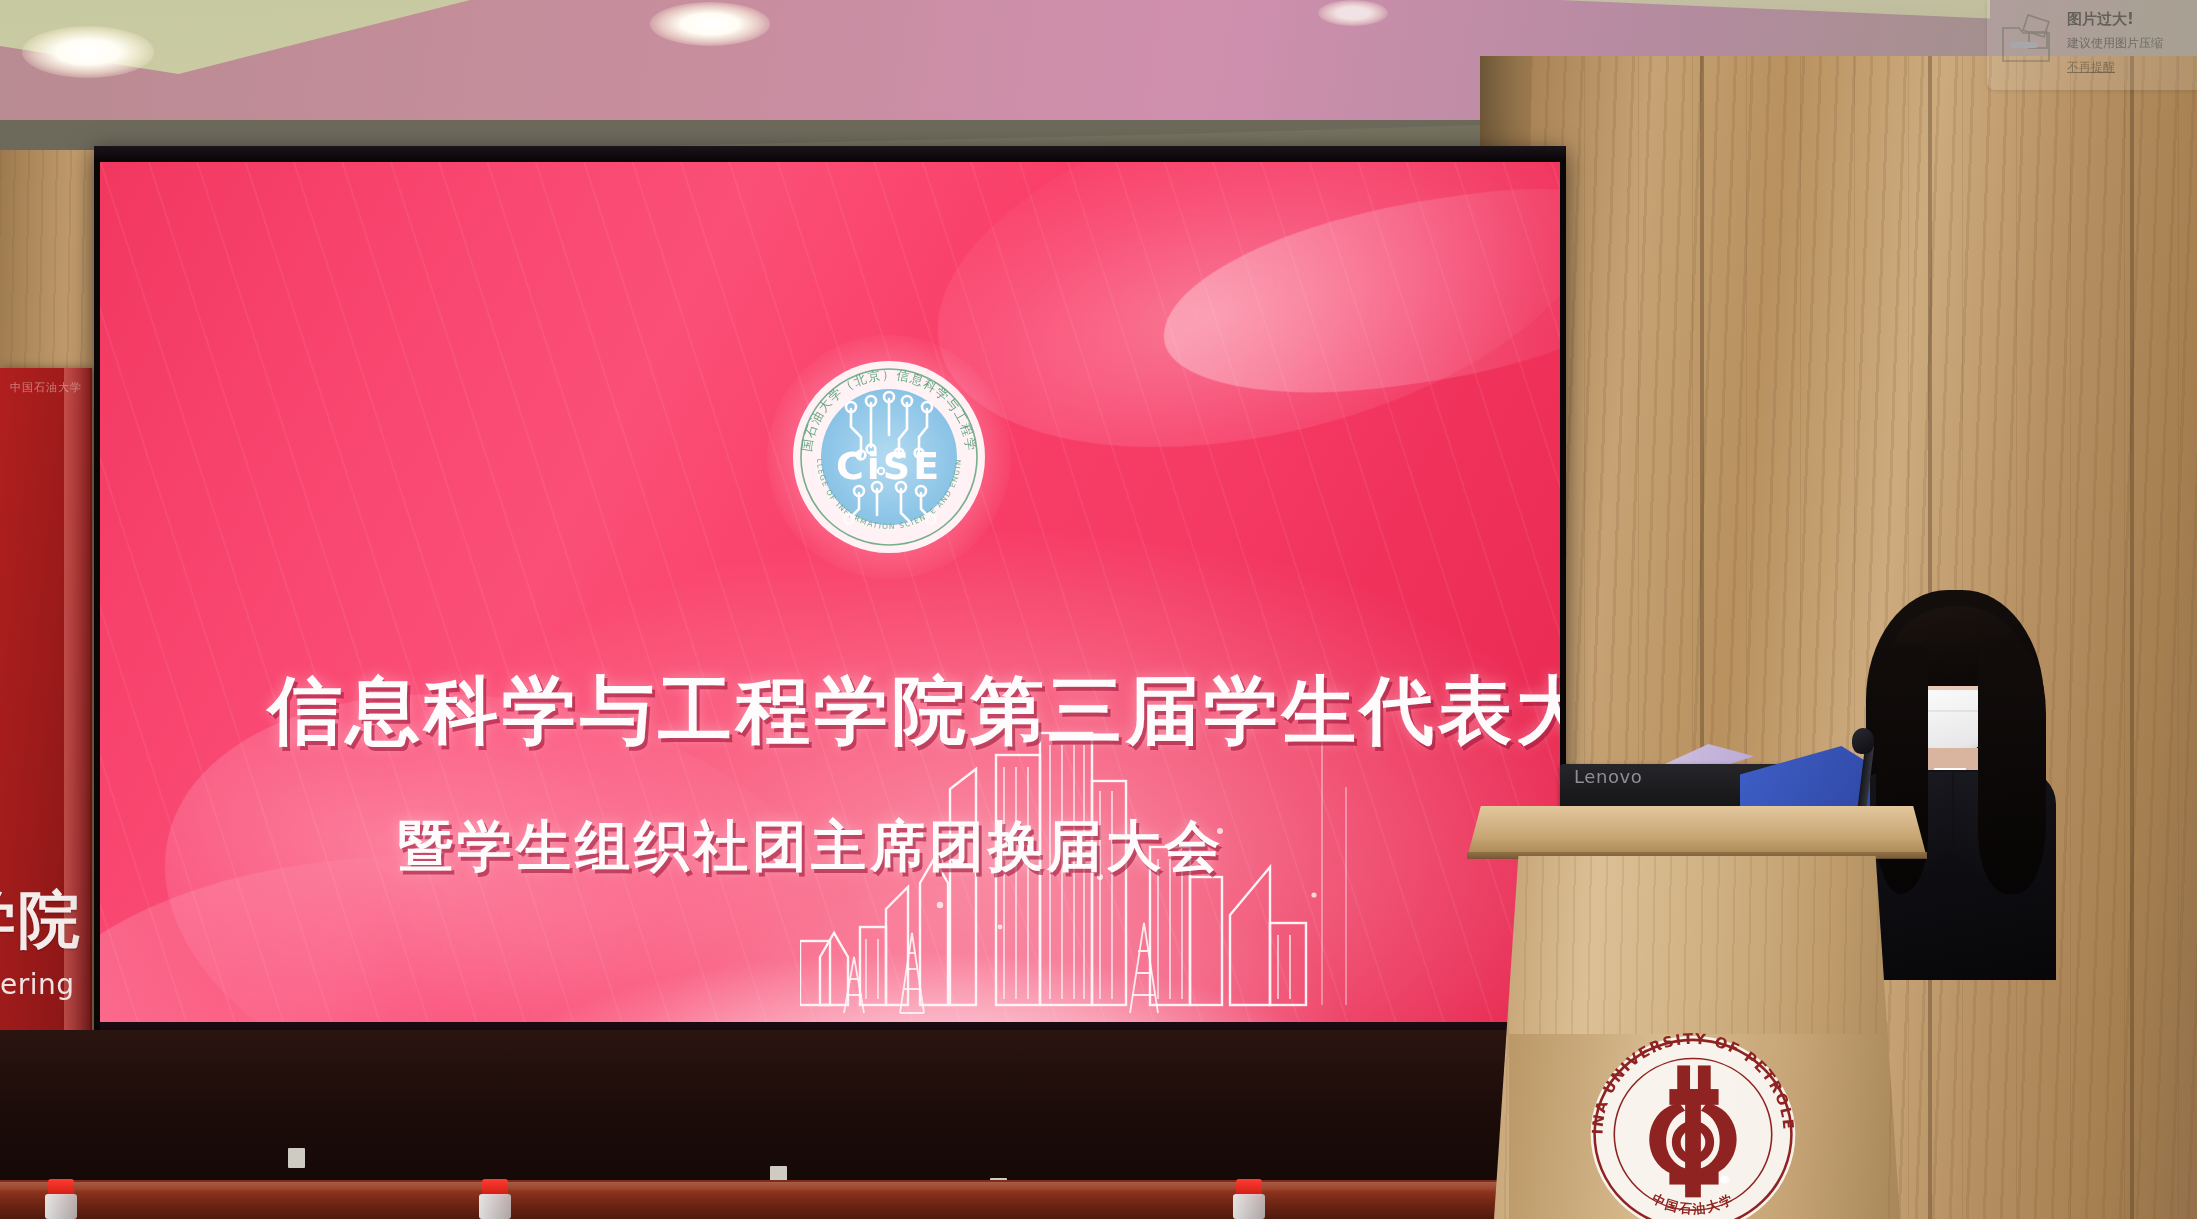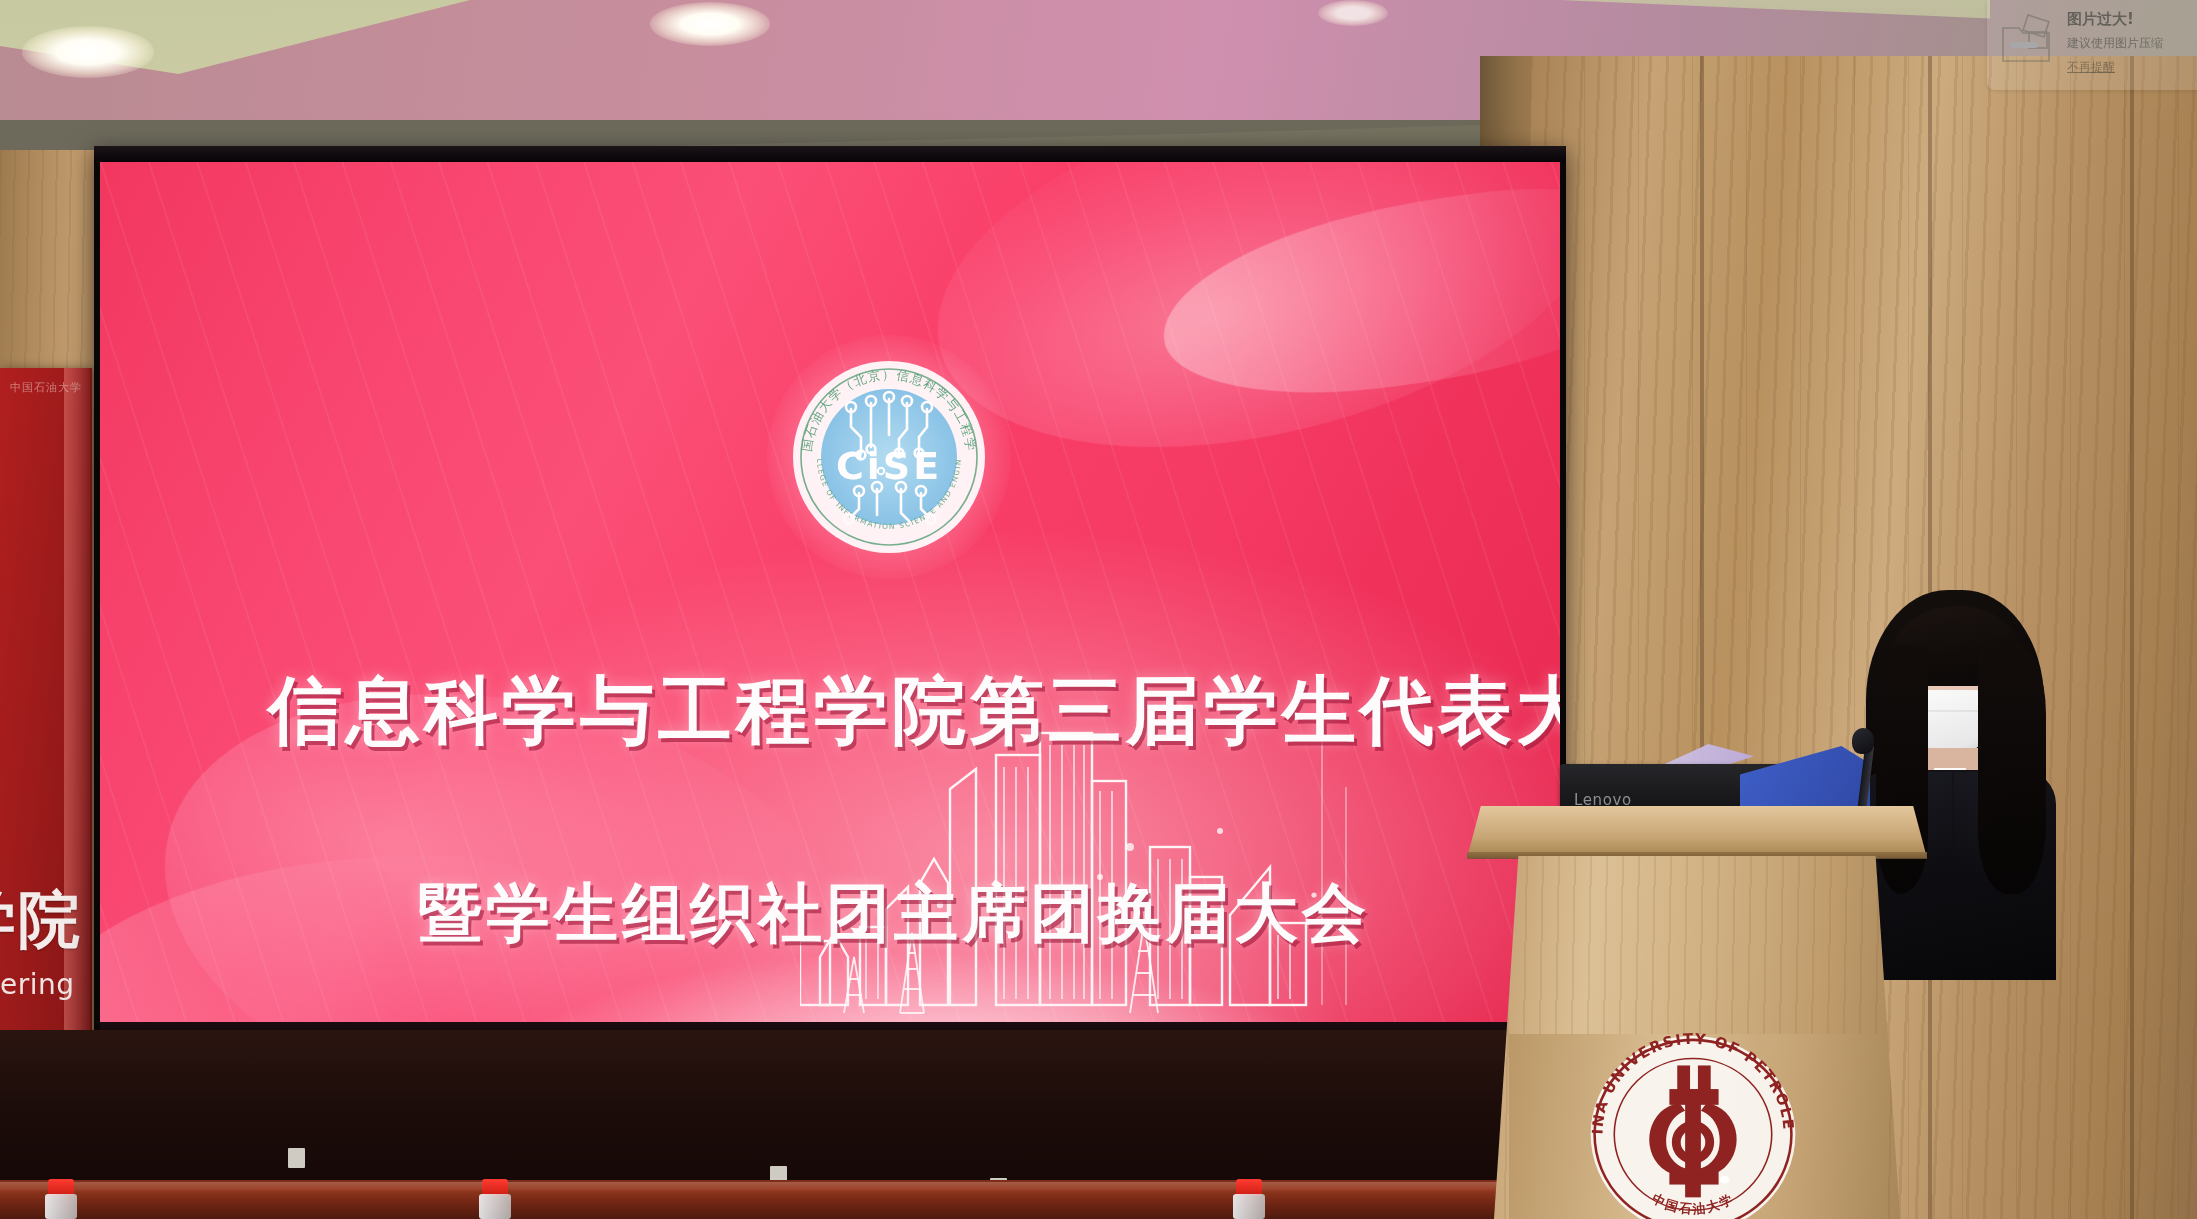--- a/index.html
+++ b/index.html
@@ -109,21 +109,21 @@
   
   .logo-wrap{position:absolute;left:689px;top:195px;width:200px;height:200px;}
   .logo-halo{position:absolute;left:-22px;top:-22px;width:244px;height:244px;border-radius:50%;
     background:radial-gradient(circle,rgba(255,255,255,.55) 0%,rgba(255,225,235,.22) 52%,rgba(255,200,220,0) 74%);}
 
   
   .title-line{position:absolute;color:#fdfbfb;font-weight:700;white-space:nowrap;
     font-family:"DejaVu Sans","Liberation Sans",sans-serif;
     text-shadow:3px 4px 0 rgba(150,12,48,.55),0 0 14px rgba(255,255,255,.35);letter-spacing:4px;}
   .title-1{left:168px;top:500px;font-size:74px;}
-  .title-2{left:298px;top:708px;font-size:64px;margin-left:20px;}
+  .title-2{left:298px;top:648px;font-size:55px;}
 
   
   .podium-top{position:absolute;left:1467px;top:806px;width:460px;height:52px;
     background:linear-gradient(180deg,#e0c49a 0%,#cbab7c 55%,#a9norm 100%);
     background:linear-gradient(180deg,#e3c79d,#c7a574 60%,#a5834f);
     clip-path:polygon(3% 0,97% 0,100% 100%,0 100%);box-shadow:0 4px 10px rgba(0,0,0,.35);}
   .podium-body{position:absolute;left:1494px;top:856px;width:406px;height:363px;
     background:
       repeating-linear-gradient(91deg,rgba(120,86,52,.13) 0 2px,rgba(0,0,0,0) 2px 16px),
       linear-gradient(95deg,#c3a173 0%,#dcc095 24%,#cfb082 52%,#c09c6c 78%,#a8875a 100%);
@@ -131,21 +131,21 @@
   .podium-skirt{position:absolute;left:1509px;top:1034px;width:376px;height:185px;
     background:linear-gradient(95deg,#b4catch,#d3b188);
     background:linear-gradient(95deg,#bb9867,#d8bc91 40%,#c5a374 75%,#ab8a5c);}
   .podium-lip{position:absolute;left:1467px;top:852px;width:460px;height:7px;
     background:linear-gradient(180deg,#8c6c42,#6e5331);opacity:.85;}
   .emblem{position:absolute;left:1574px;top:1032px;width:238px;height:187px;}
 
   .laptop{position:absolute;left:1560px;top:764px;width:222px;height:46px;
     background:linear-gradient(180deg,#26262a,#141416);border-radius:3px 3px 0 0;
     box-shadow:0 2px 5px rgba(0,0,0,.4);}
-  .laptop-logo{position:absolute;left:14px;top:27px;font-size:15px;color:#8e8e93;letter-spacing:.6px;}
+  .laptop-logo{position:absolute;left:14px;top:2px;font-size:18px;color:#8e8e93;letter-spacing:.6px;}
   .folder{position:absolute;left:1740px;top:746px;width:130px;height:68px;
     background:linear-gradient(120deg,#3f5fc8,#2f48a5);
     clip-path:polygon(0 42%,78% 0,100% 26%,100% 100%,0 100%);}
   .folder-paper{position:absolute;left:1634px;top:744px;width:120px;height:34px;
     background:linear-gradient(110deg,#d8cce8,#b9a9dc);
     clip-path:polygon(0 100%,62% 0,100% 36%,44% 100%);opacity:.95;}
   .mic{position:absolute;left:1861px;top:744px;width:9px;height:72px;
     background:linear-gradient(90deg,#14141a,#35353e);transform:rotate(7deg);border-radius:3px;}
   .mic-head{position:absolute;left:1852px;top:728px;width:22px;height:26px;border-radius:50% 50% 40% 40%;
     background:linear-gradient(150deg,#2a2a32,#0c0c11);}

